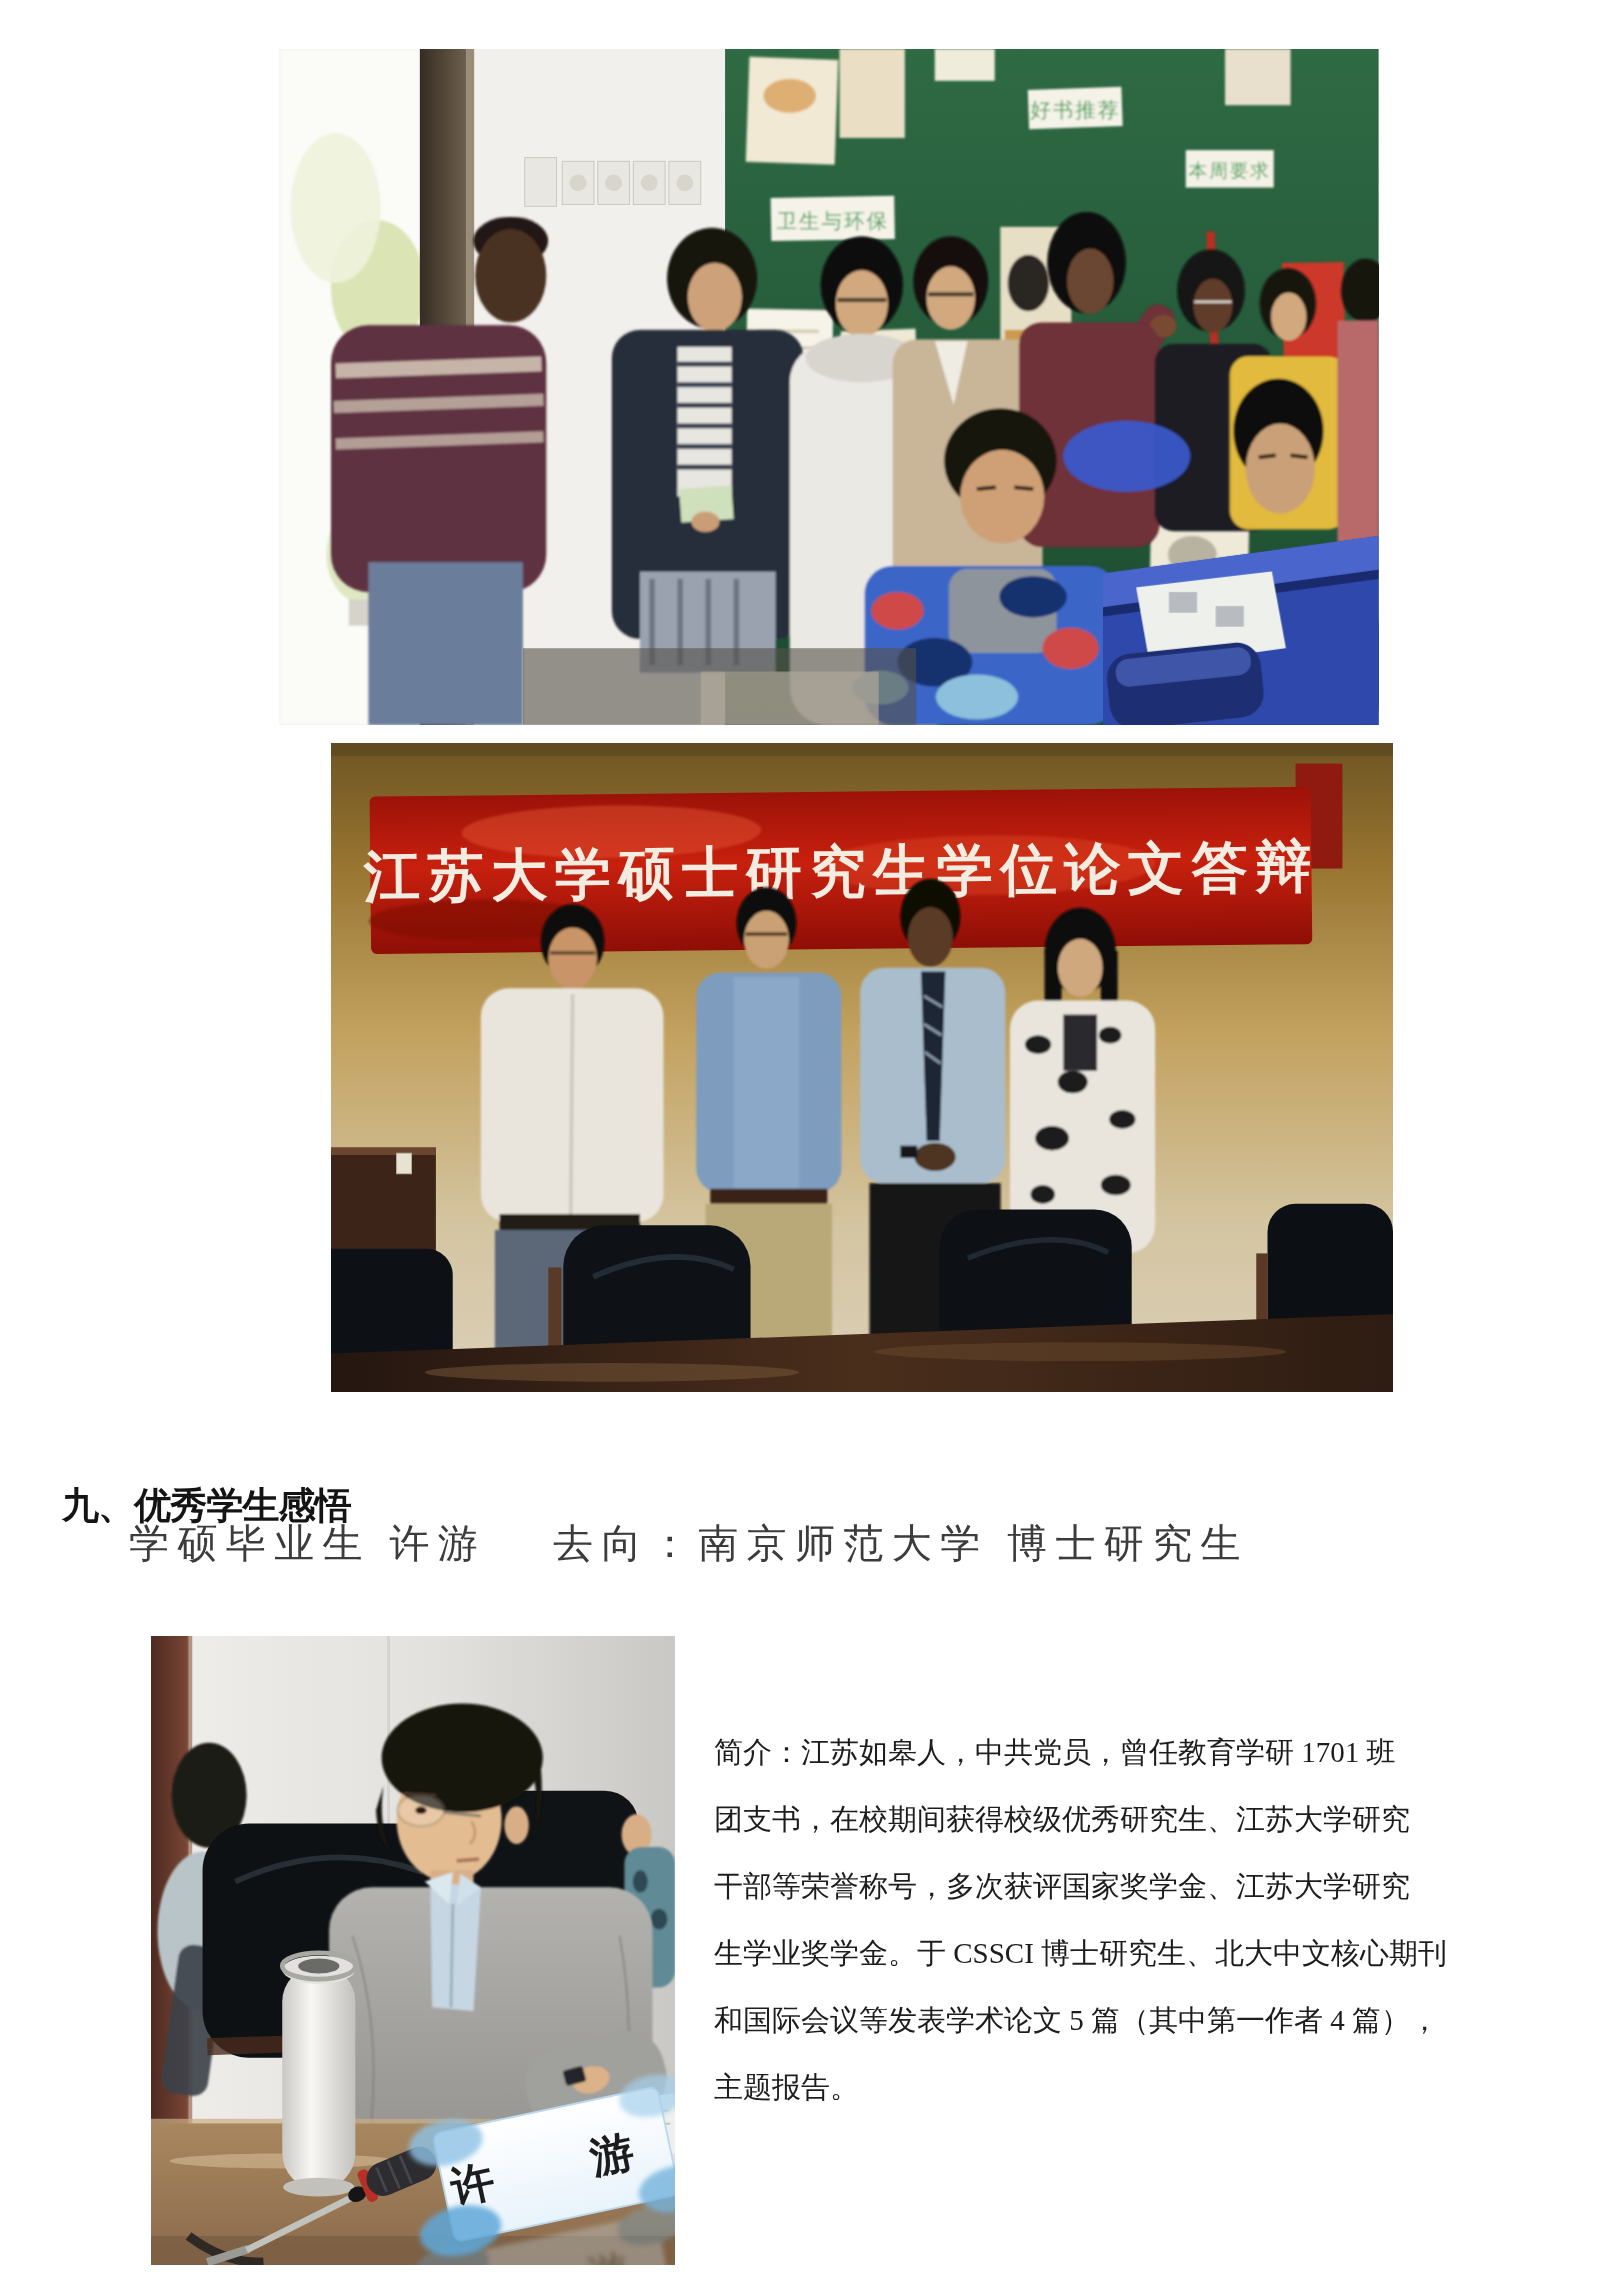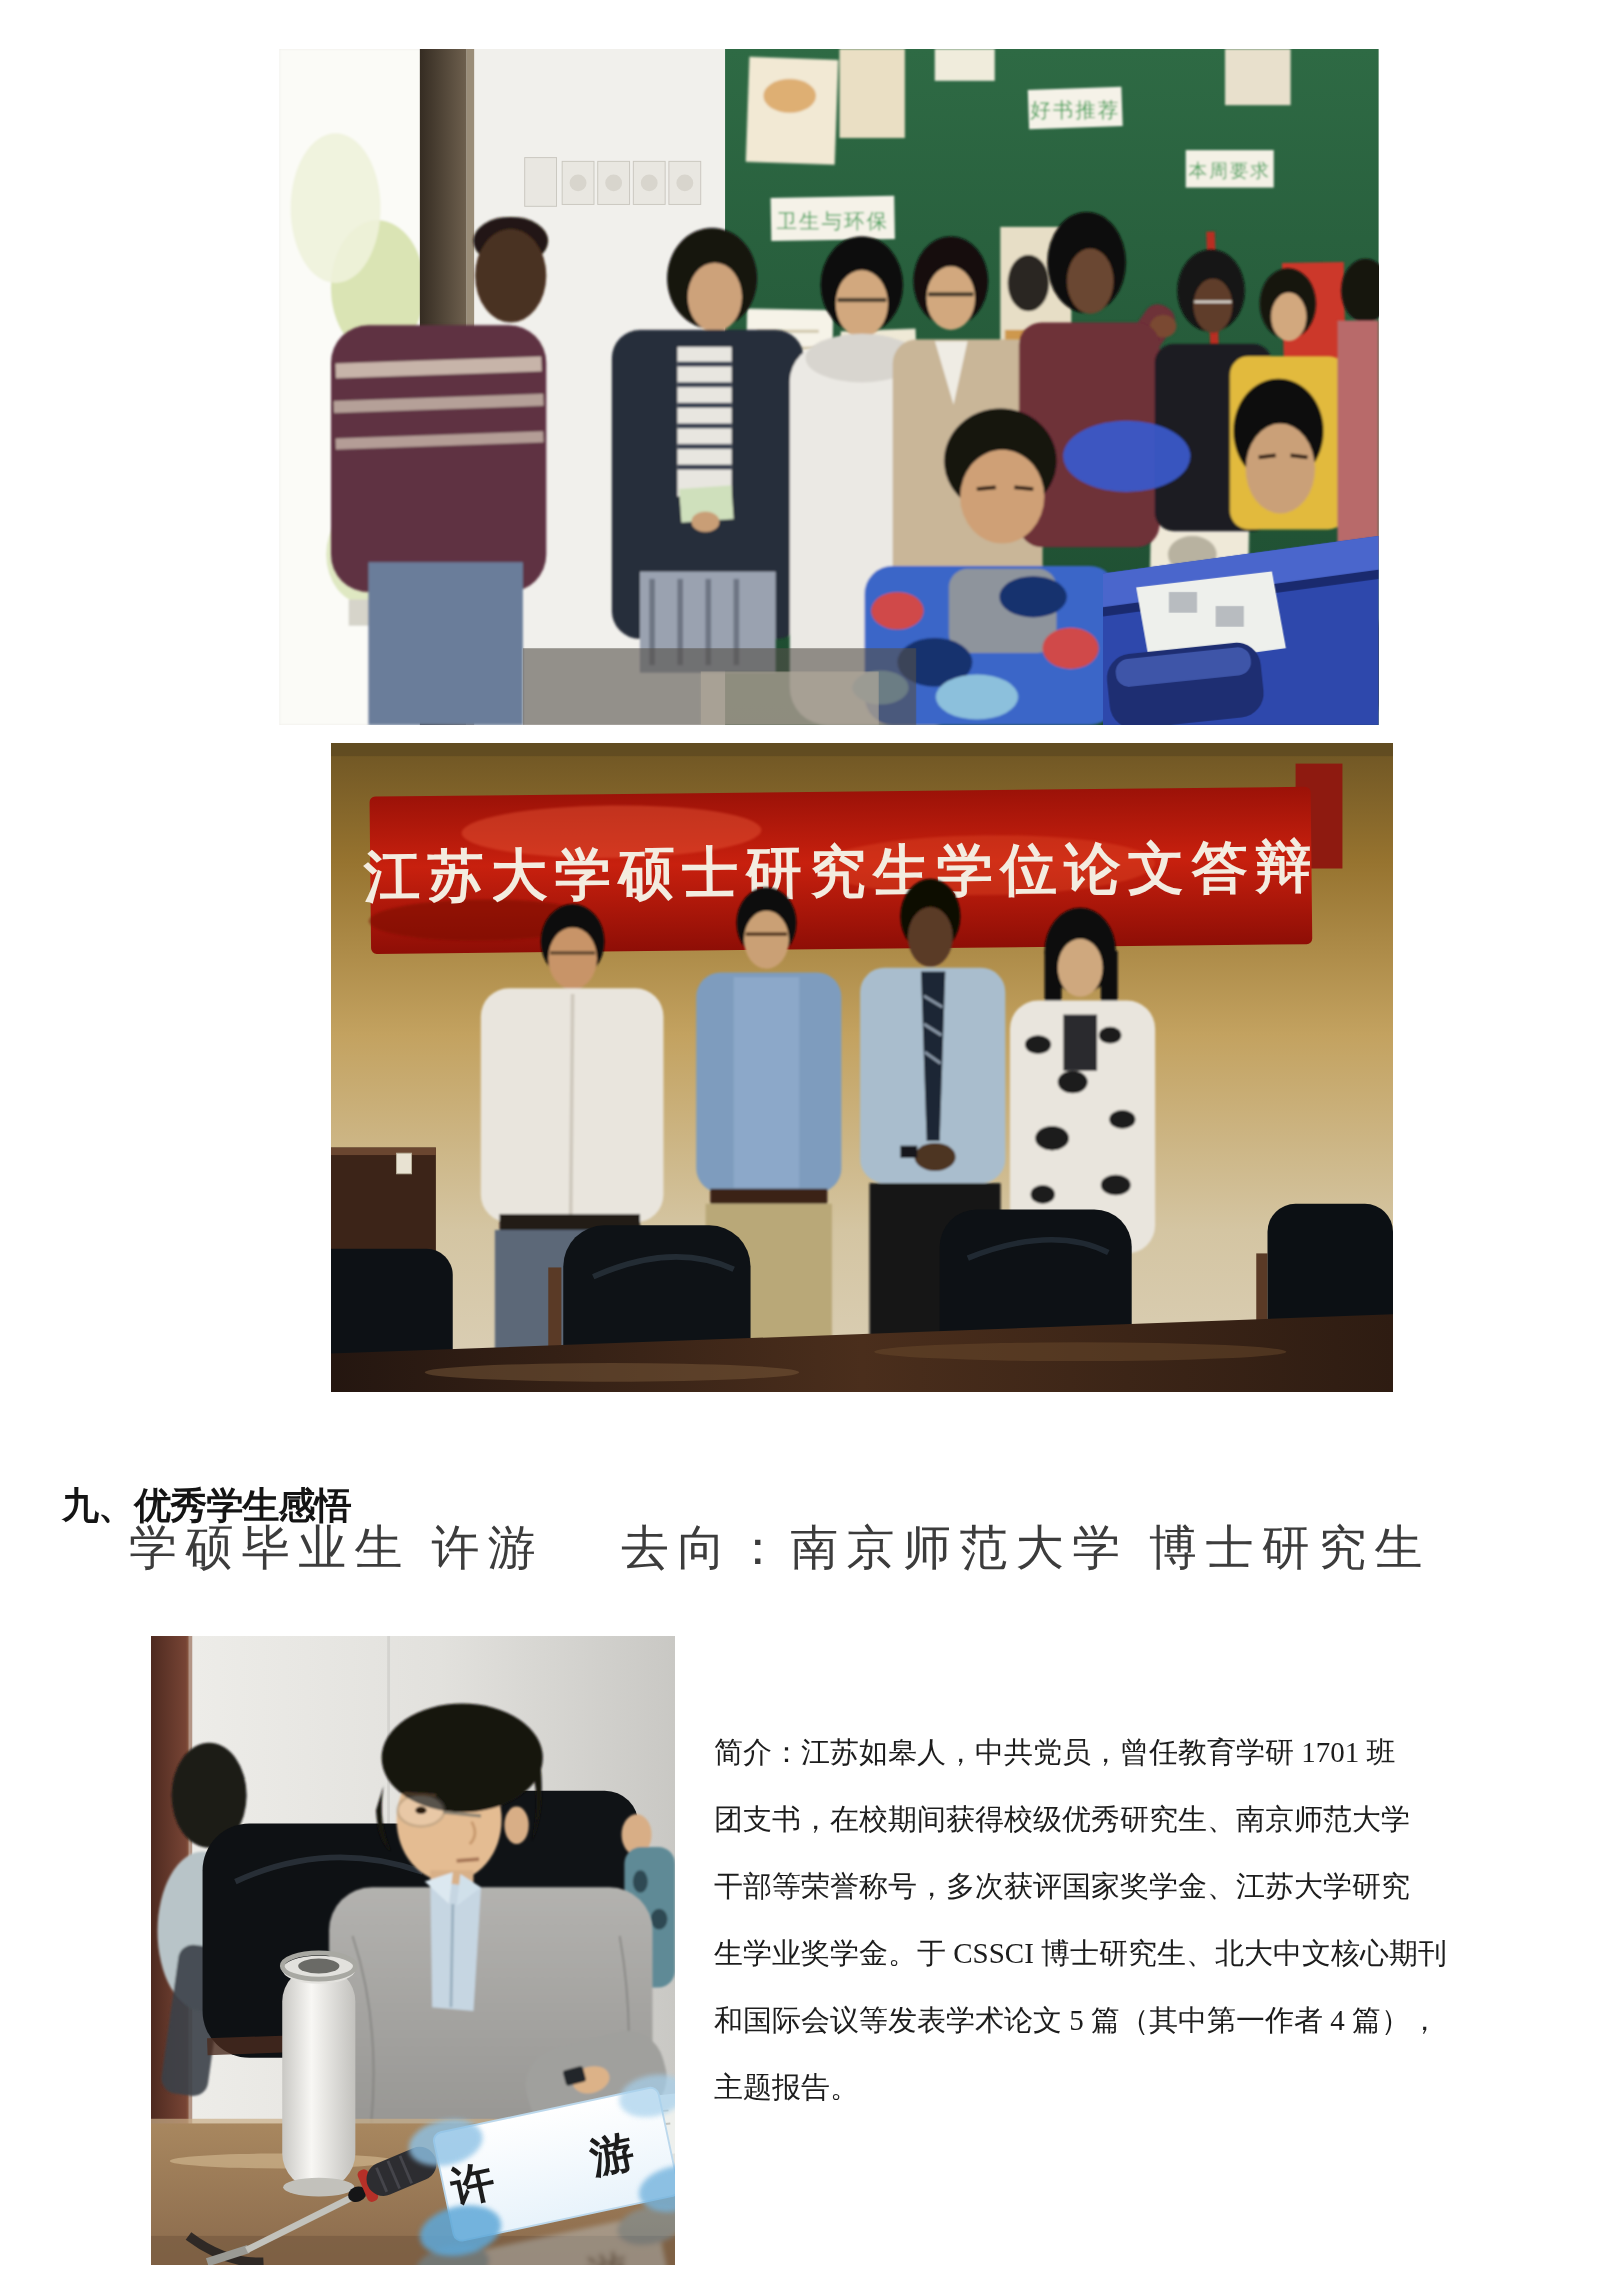--- a/index.html
+++ b/index.html
@@ -4,21 +4,21 @@
 <style>
   html,body{margin:0;padding:0;background:#ffffff;}
   body{width:1604px;height:2286px;position:relative;overflow:hidden;
        font-family:"Liberation Sans","DejaVu Sans",sans-serif;}
   .photo{position:absolute;display:block;}
   .photo1{left:279px;top:49px;width:1100px;height:676px;}
   .photo2{left:331px;top:743px;width:1062px;height:649px;}
   .photo3{left:151px;top:1636px;width:524px;height:629px;}
   .heading{position:absolute;left:62px;top:1452px;font-size:37px;font-weight:bold;
            color:#141414;letter-spacing:-0.9px;margin-top:29px;}
-  .subtitle{position:absolute;left:129px;top:1516px;font-size:48px;letter-spacing:8.4px;
+  .subtitle{position:absolute;left:129px;top:1516px;font-size:40px;letter-spacing:8.4px;
             color:#3c3c3c;font-family:"Liberation Serif","DejaVu Serif",serif;}
   .profile{position:absolute;left:714px;top:1719px;width:854px;
            font-family:"Liberation Serif","DejaVu Serif",serif;color:#1d1d1d;}
   .profile div{height:67px;line-height:67px;font-size:29px;white-space:nowrap;}
   svg text{font-family:"Liberation Serif","DejaVu Serif",serif;}
 </style>
 </head>
 <body>
 
 <svg class="photo photo1" viewBox="0 0 1174 722">
@@ -468,19 +468,19 @@
   <g transform="rotate(-12 430 700)" opacity="0.32" filter="url(#soft5)">
     <rect x="318" y="640" width="235" height="100" rx="9" fill="#cfe6f4"></rect>
     <ellipse cx="330" cy="650" rx="40" ry="22" fill="#5fa8d8"></ellipse>
     <ellipse cx="545" cy="652" rx="36" ry="20" fill="#74b4de"></ellipse>
     <text x="432" y="706" text-anchor="middle" font-size="44" font-weight="bold" letter-spacing="30" fill="#2a3a46">许　游</text>
   </g>
 </svg>
 
 <div class="profile">
   <div>简介：江苏如皋人，中共党员，曾任教育学研 1701 班</div>
-  <div>团支书，在校期间获得校级优秀研究生、南京师范大学</div>
+  <div>团支书，在校期间获得校级优秀研究生、江苏大学研究</div>
   <div>干部等荣誉称号，多次获评国家奖学金、江苏大学研究</div>
   <div>生学业奖学金。于 CSSCI 博士研究生、北大中文核心期刊</div>
   <div>和国际会议等发表学术论文 5 篇（其中第一作者 4 篇），</div>
   <div>主题报告。</div>
 </div>
 
 
 </body></html>

